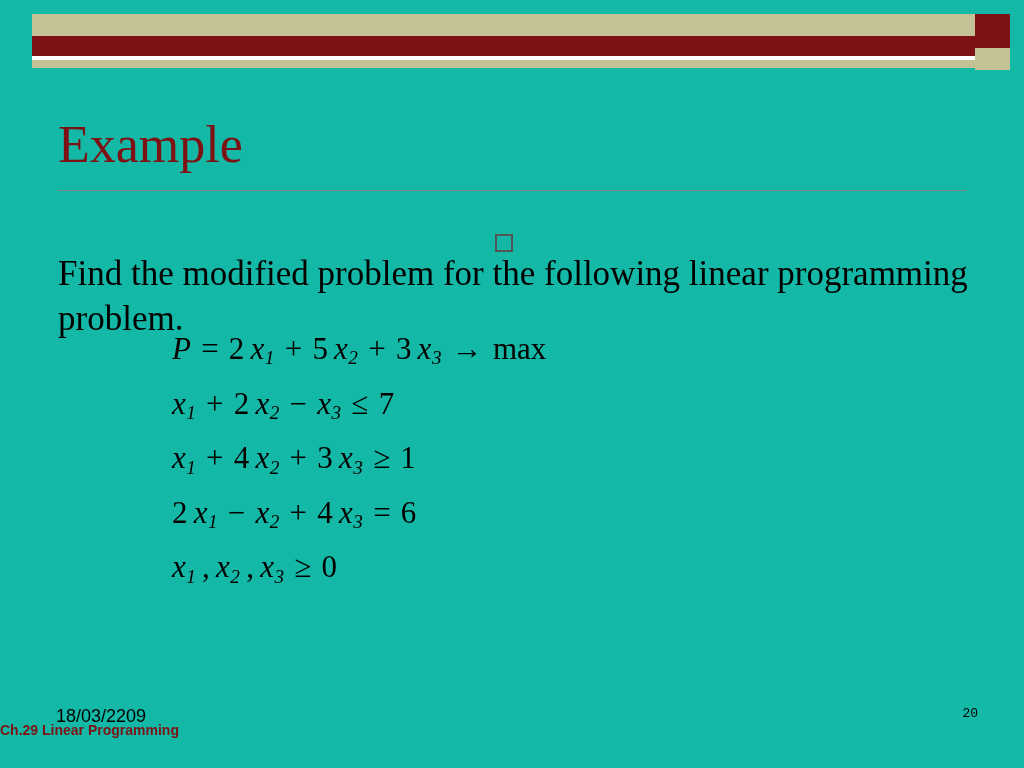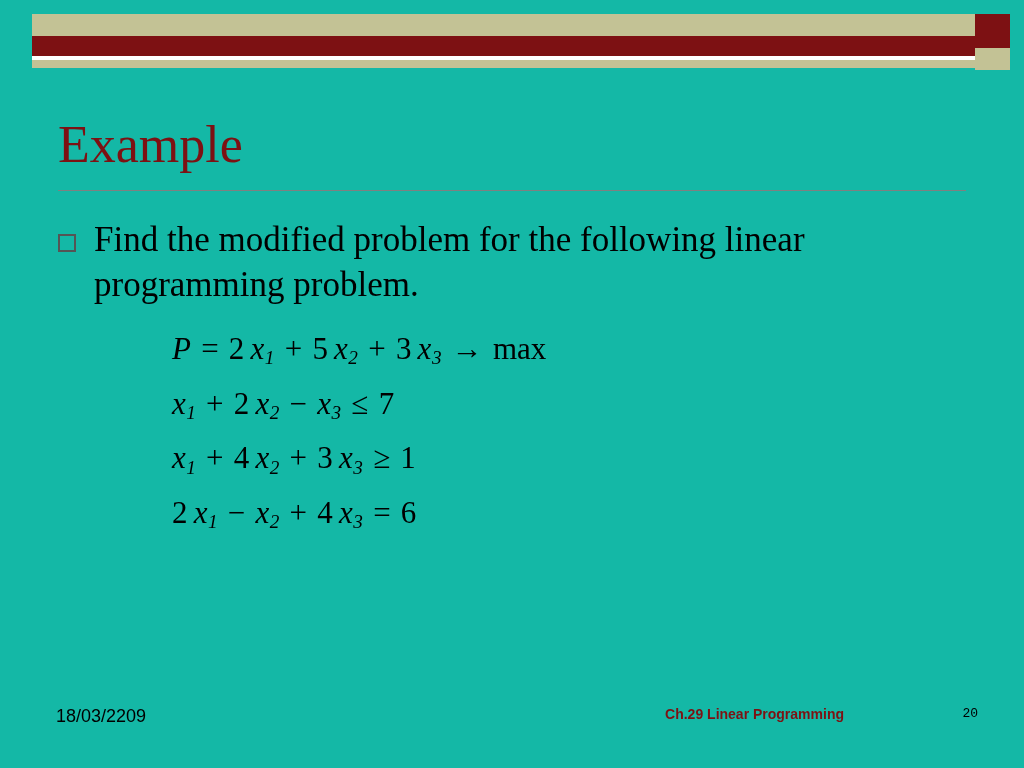--- a/index.html
+++ b/index.html
@@ -90,21 +90,22 @@
     background: #808080;
   }
 
   
   .bullet-block {
     position: absolute;
     left: 58px;
     top: 218px;
     width: 910px;
     display: flex;
-    align-items: flex-start;
+    align-items: center;
+    flex-direction: column;
   }
   .bullet-marker {
     width: 14px;
     height: 14px;
     border: 2px solid #555555;
     margin-top: 16px;
     margin-right: 18px;
     flex: 0 0 auto;
     background: transparent;
   }
@@ -151,23 +152,23 @@
     position: absolute;
     left: 56px;
     top: 706px;
     font-size: 18px;
     font-family: "Liberation Sans", sans-serif;
     color: #000000;
   }
   .footer-center {
     position: absolute;
     left: 0;
-    top: 706px;
+    top: 722px;
     width: 844px;
-    text-align: right;
+    text-align: left;
     font-size: 14px;
     font-weight: bold;
     font-family: "Liberation Sans", sans-serif;
     color: #7d1113;
   }
   .footer-page {
     position: absolute;
     right: 46px;
     top: 706px;
     font-size: 13px;
@@ -193,19 +194,20 @@
   <div class="bullet-block">
     <div class="bullet-marker"></div>
     <div class="bullet-text">Find the modified problem for the following linear programming problem.</div>
   </div>
 
   <div class="equations" id="equations">
       <div class="eq"><span class="v">P</span> <span class="op">=</span> <span class="rom">2</span> <span class="v">x</span><sub>1</sub> <span class="op">+</span> <span class="rom">5</span> <span class="v">x</span><sub>2</sub> <span class="op">+</span> <span class="rom">3</span> <span class="v">x</span><sub>3</sub> <span class="op">→</span> <span class="rom">max</span> </div>
       <div class="eq"><span class="v">x</span><sub>1</sub> <span class="op">+</span> <span class="rom">2</span> <span class="v">x</span><sub>2</sub> <span class="op">−</span> <span class="v">x</span><sub>3</sub> <span class="op">≤</span> <span class="rom">7</span> </div>
       <div class="eq"><span class="v">x</span><sub>1</sub> <span class="op">+</span> <span class="rom">4</span> <span class="v">x</span><sub>2</sub> <span class="op">+</span> <span class="rom">3</span> <span class="v">x</span><sub>3</sub> <span class="op">≥</span> <span class="rom">1</span> </div>
       <div class="eq"><span class="rom">2</span> <span class="v">x</span><sub>1</sub> <span class="op">−</span> <span class="v">x</span><sub>2</sub> <span class="op">+</span> <span class="rom">4</span> <span class="v">x</span><sub>3</sub> <span class="op">=</span> <span class="rom">6</span> </div>
+      <div class="eq"><span class="v">x</span><sub>1</sub> <span class="rom">,</span> <span class="v">x</span><sub>2</sub> <span class="rom">,</span> <span class="v">x</span><sub>3</sub> <span class="op">≥</span> <span class="rom">0</span> </div>
     </div>
 
   <div class="footer-date">18/03/2209</div>
   <div class="footer-center">Ch.29 Linear Programming</div>
   <div class="footer-page">20</div>
 
 </div>
 
 </body></html>

